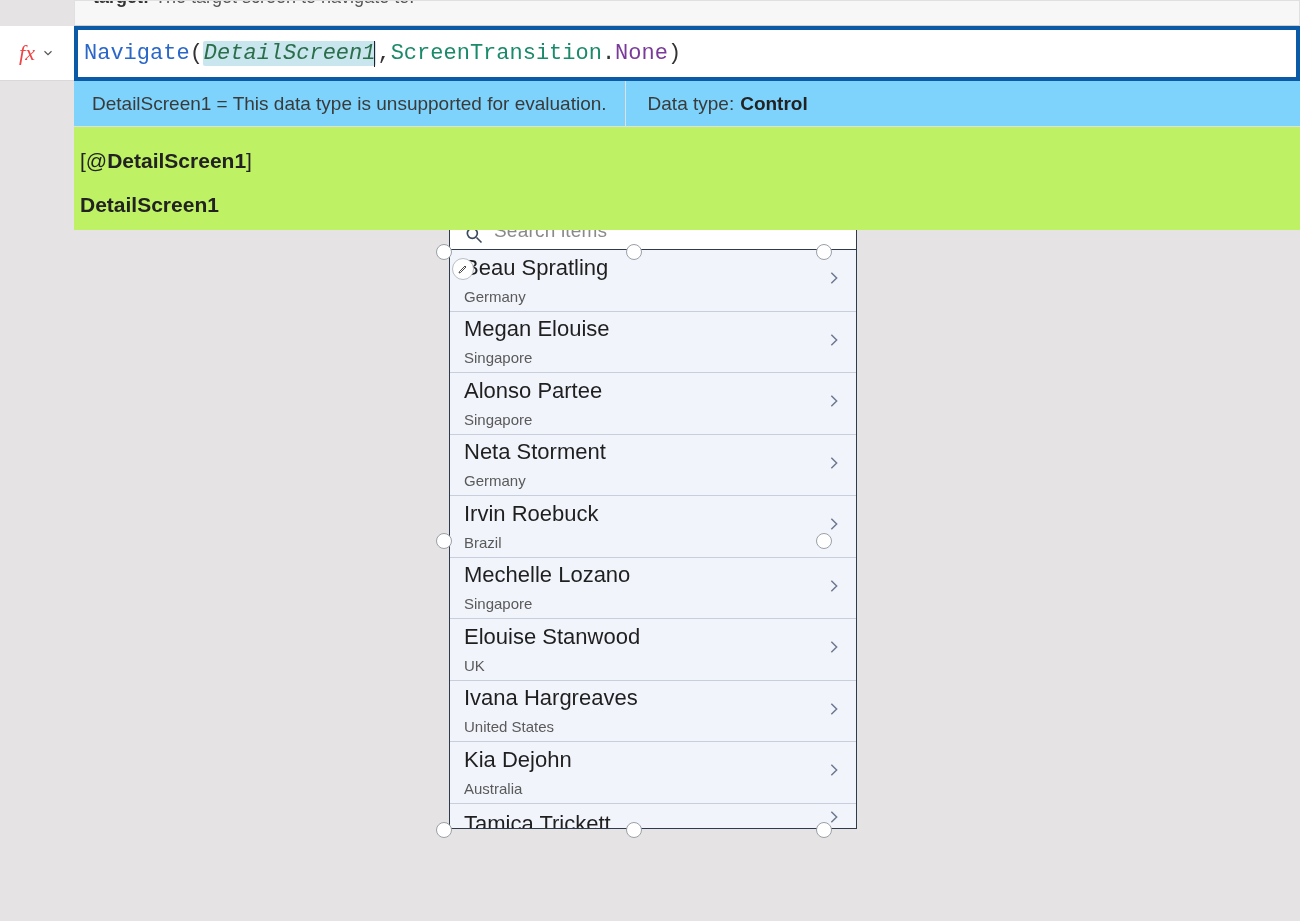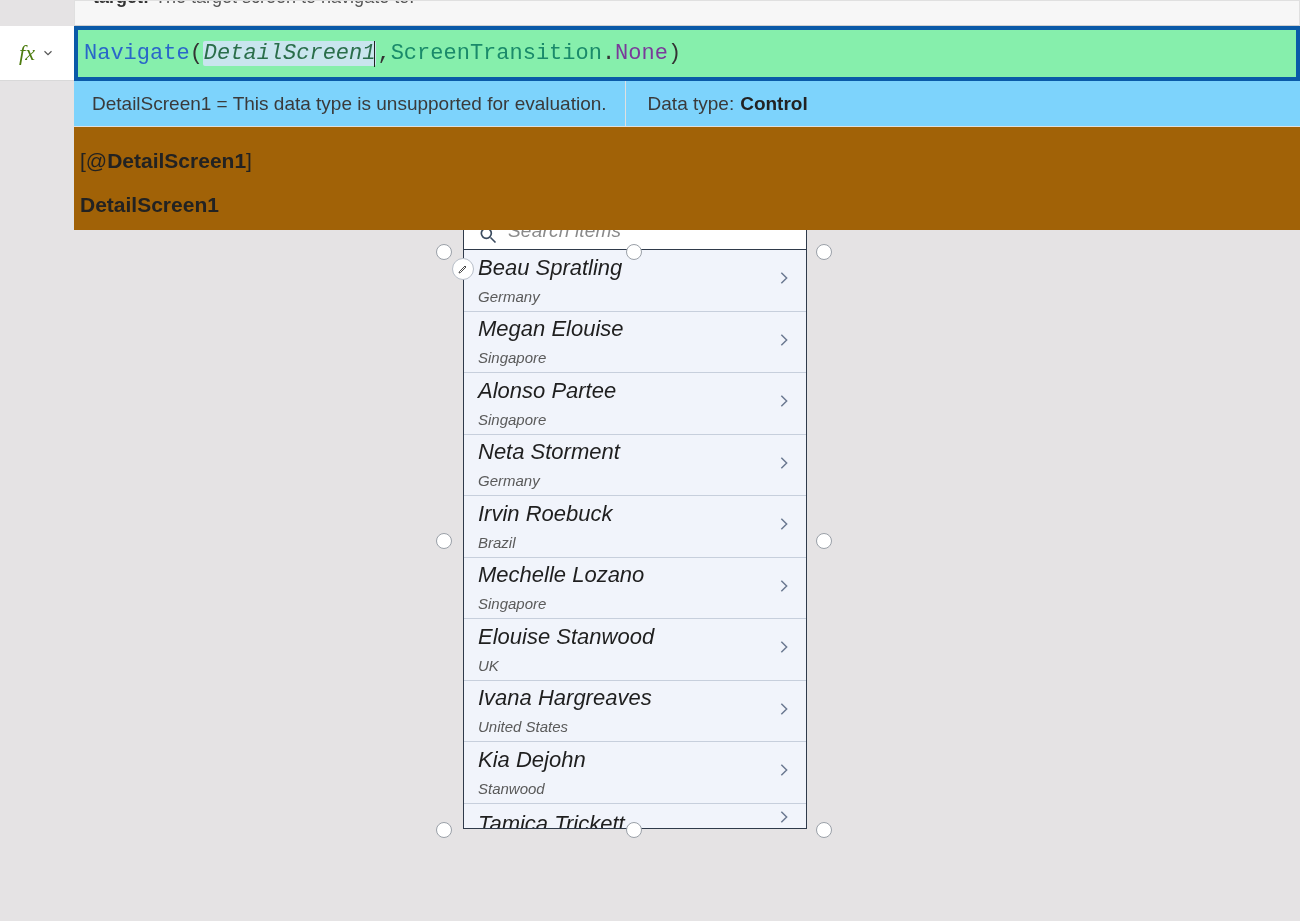--- a/index.html
+++ b/index.html
@@ -28,29 +28,29 @@
 
   
   .fx-gutter {
     position: absolute;
     left: 0; top: 26px; width: 74px; height: 55px;
     background: #fff;
     border-bottom: 1px solid #d9d9d9;
     display: flex; align-items: center; justify-content: center;
     gap: 6px;
   }
-  .fx-label { font-style: italic; font-size: 22px; color: #4d7c0f; font-family: "Segoe UI", serif;}
+  .fx-label { font-style: italic; font-size: 22px; color: #ef4444; font-family: "Segoe UI", serif;}
   .fx-chevron { color: #555; }
   .fx-chevron svg { width: 14px; height: 14px; display:block; }
 
   
   .formula-bar {
     position: absolute;
     left: 74px; top: 26px; right: 0; height: 55px;
-    background: #86efac;
+    background: #ffffff;
     border: 4px solid #0a5aa8;
     display: flex; align-items: center;
     padding: 0 6px;
     font-family: Consolas, "Courier New", monospace;
     font-size: 22px;
     overflow: hidden;
   }
   .formula-bar .tok-func { color: #2a67c9; }
   .formula-bar .tok-paren { color: #333; }
   .formula-bar .tok-sel {
@@ -75,44 +75,43 @@
     font-size: 19px; color: #3a3a3a;
   }
   .info-left { padding: 0 18px; height:100%; display:flex; align-items:center; border-right: 1px solid #e0e0e0; }
   .info-right { padding: 0 22px; height:100%; display:flex; align-items:center; }
   .info-right .dt-value { font-weight:700; margin-left:6px; color:#222;}
 
   
   .intelli {
     position: absolute;
     left: 74px; top: 127px; right: 0;
-    background:#a16207;
+    background:#bef264;
     border-bottom: 1px solid #d6d6d6;
     padding: 12px 0 10px 6px;
   }
   .intelli-row {
     font-size: 21px; color:#222; padding: 10px 0 10px 0;
     cursor: default;
   }
   .intelli-row .brkt { color:#222; }
   .intelli-row .iname { font-weight:700; }
 
   
   .canvas {
     position:absolute;
     left:0; top:230px; right:0; bottom:0;
     background:#e5e3e4;
   }
 
   
   .gallery-wrap {
     position:absolute;
-    left: 463px; top: 0px;
-    width: 344px;
-    font-style: italic;
+    left: 449px; top: 0px;
+    width: 408px;
   }
   .search-row {
     height: 20px; 
     border: 1px solid #2f3a4a;
     border-top: none;
     background:#fff;
     display:flex; align-items:center; gap:10px;
     padding-left: 14px;
     overflow:hidden;
     color:#8a8a8a;
@@ -296,21 +295,21 @@
           <span class="g-name">Ivana Hargreaves</span>
           <span class="g-sub">United States</span>
         </div>
         <span class="g-chevron"><svg viewBox="0 0 24 24">
               <polyline points="8 4 16 12 8 20"></polyline>
             </svg></span>
       </div>
       <div class="g-item">
         <div class="g-text">
           <span class="g-name">Kia Dejohn</span>
-          <span class="g-sub">Stanwood</span>
+          <span class="g-sub">Australia</span>
         </div>
         <span class="g-chevron"><svg viewBox="0 0 24 24">
               <polyline points="8 4 16 12 8 20"></polyline>
             </svg></span>
       </div>
       <div class="g-item g-last">
         <div class="g-text">
           <span class="g-name">Tamica Trickett</span>
         </div>
         <span class="g-chevron"><svg viewBox="0 0 24 24">

